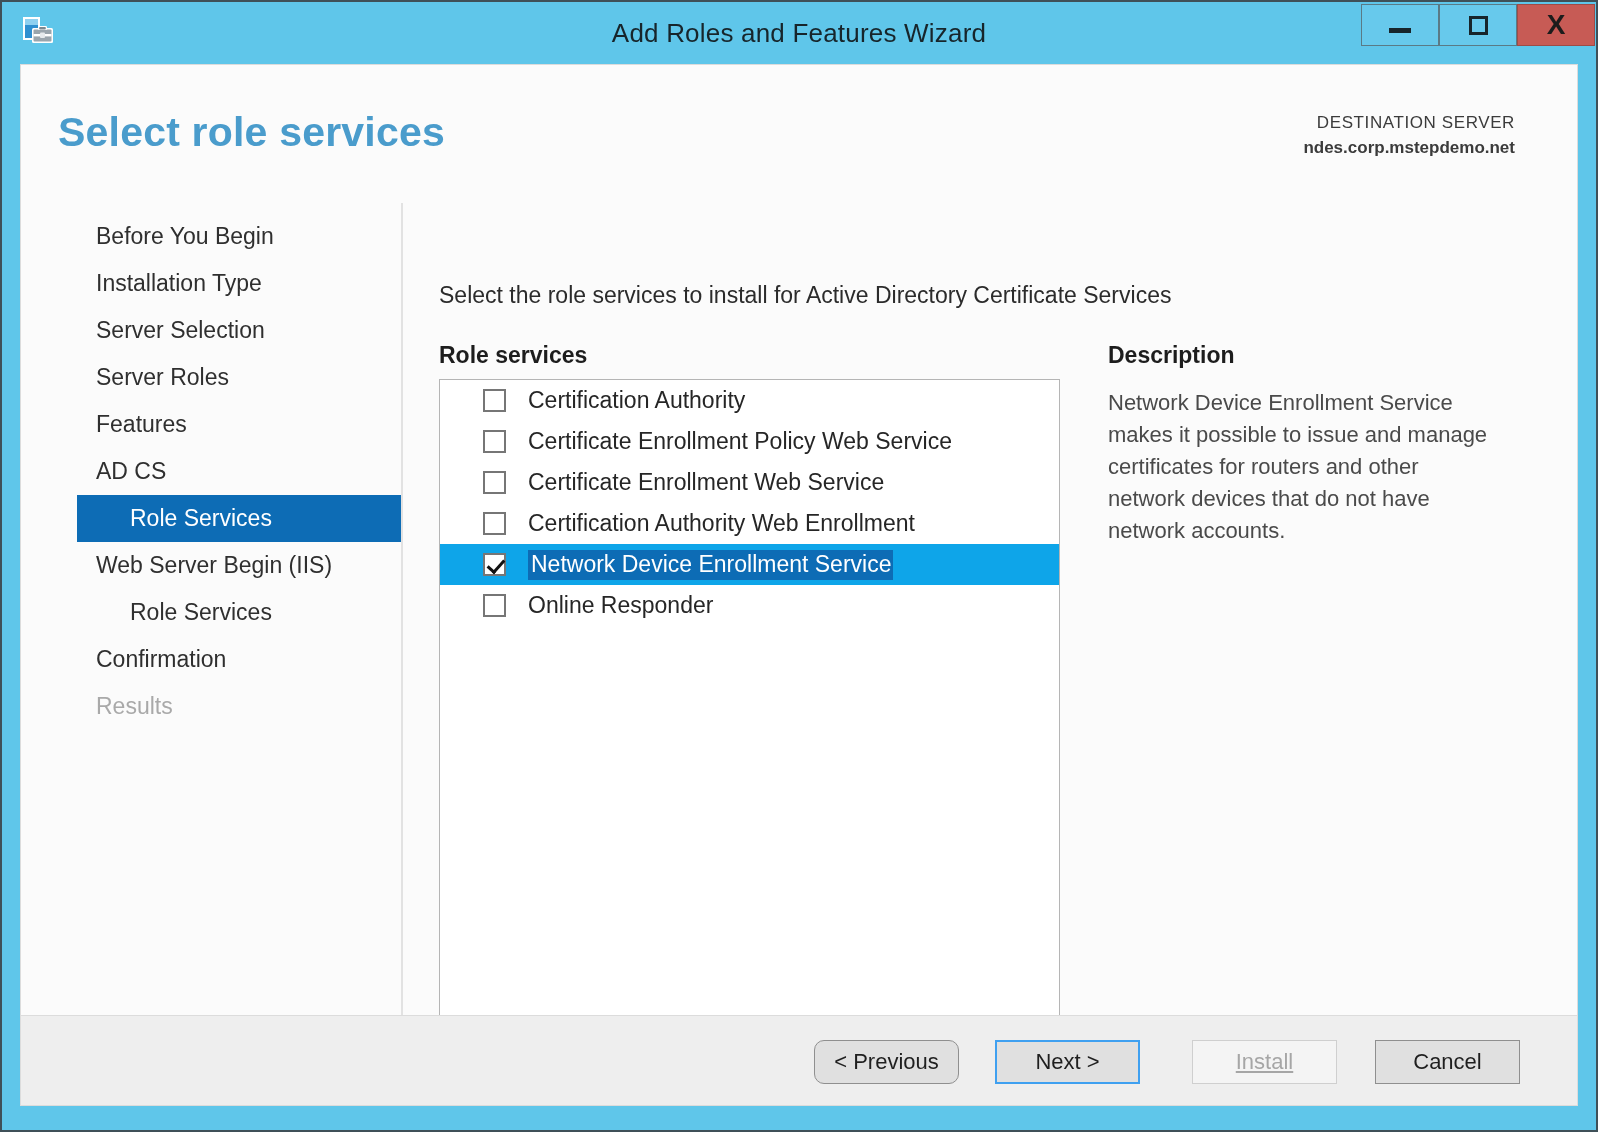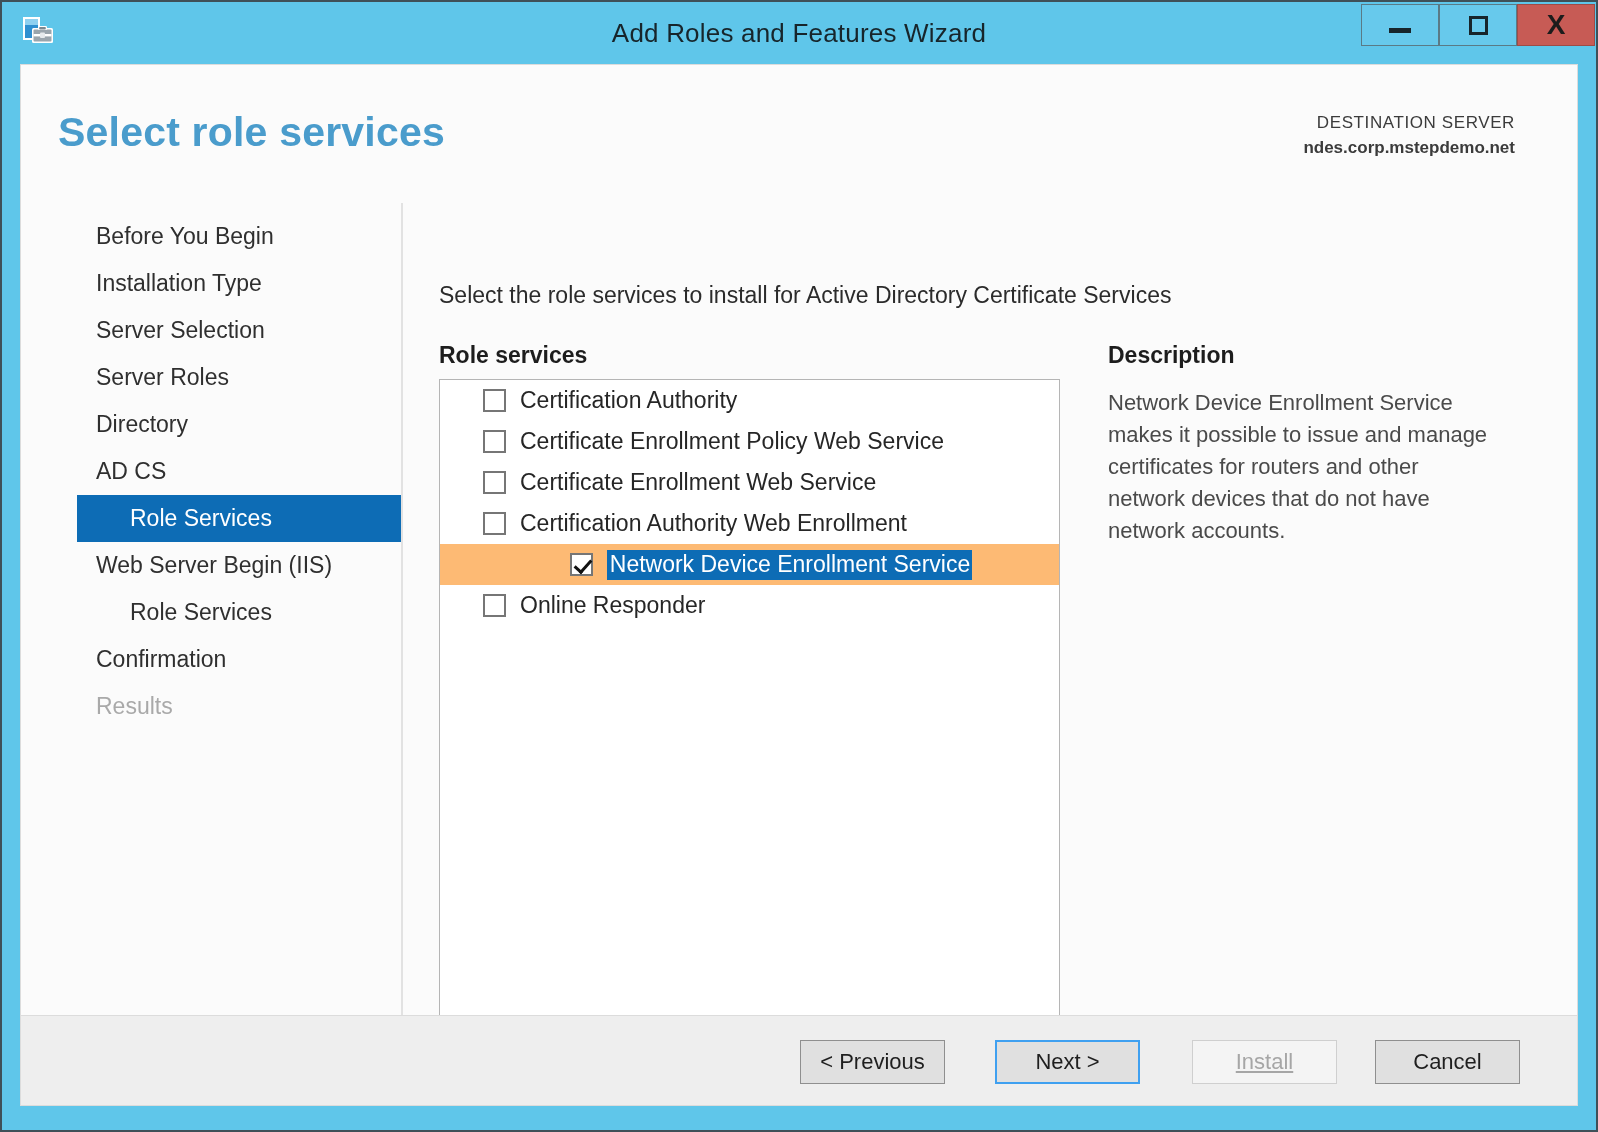--- a/index.html
+++ b/index.html
@@ -169,22 +169,23 @@
     background: #ffffff;
     border: 1px solid #b5b5b5;
     overflow: hidden;
   }
   .list-row {
     display: flex;
     align-items: center;
     height: 41px;
     padding-left: 43px;
     cursor: default;
-  }
-  .list-row.selected { background: #fdba74; justify-content: center; }
+    gap: 8px;
+  }
+  .list-row.selected { background: #0ea5e9; }
 
   .cbox {
     width: 23px; height: 23px;
     border: 2px solid #767676;
     background: #ffffff;
     flex: 0 0 auto;
     position: relative;
   }
   .cbox.checked::after {
     content: "";
@@ -220,21 +221,21 @@
     top: 24px;
     width: 145px; height: 44px;
     font-size: 22px;
     color: #1f1f1f;
     background: #e0e0e0;
     border: 1px solid #8f8f8f;
     display: flex; align-items: center; justify-content: center;
     cursor: default;
     font-family: "Liberation Sans", sans-serif;
   }
-  #btn-previous { right: 632px; }
+  #btn-previous { right: 618px; border-radius: 10px; }
   #btn-next {
     right: 437px;
     border: 2px solid #3fa0f0;
   }
   #btn-install {
     right: 240px;
     background: #f4f4f4;
     border: 1px solid #cfcfcf;
     color: #a6a6a6;
     text-decoration: underline;
@@ -282,21 +283,21 @@
     <div id="dest-block">
       <div id="dest-label">DESTINATION SERVER</div>
       <div id="dest-value">ndes.corp.mstepdemo.net</div>
     </div>
 
     <div id="sidebar">
         <div class="nav-item"><span>Before You Begin</span></div>
         <div class="nav-item"><span>Installation Type</span></div>
         <div class="nav-item"><span>Server Selection</span></div>
         <div class="nav-item"><span>Server Roles</span></div>
-        <div class="nav-item"><span>Directory</span></div>
+        <div class="nav-item"><span>Features</span></div>
         <div class="nav-item"><span>AD CS</span></div>
         <div class="nav-item sub active"><span>Role Services</span></div>
         <div class="nav-item"><span>Web Server Begin (IIS)</span></div>
         <div class="nav-item sub"><span>Role Services</span></div>
         <div class="nav-item"><span>Confirmation</span></div>
         <div class="nav-item disabled"><span>Results</span></div>
       </div>
     <div id="nav-divider"></div>
 
     <div id="instruction">Select the role services to install for Active Directory Certificate Services</div>

